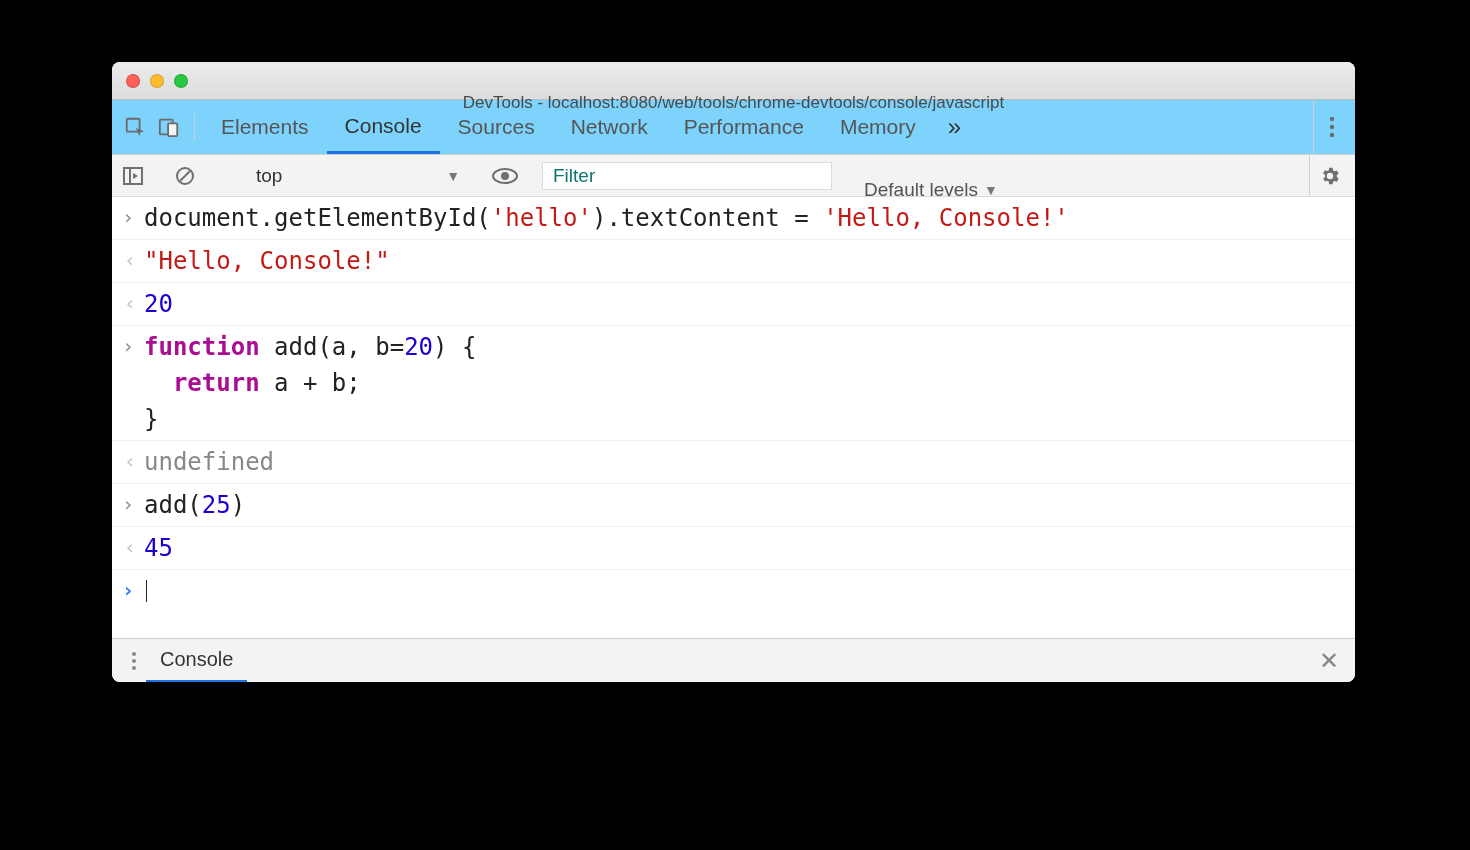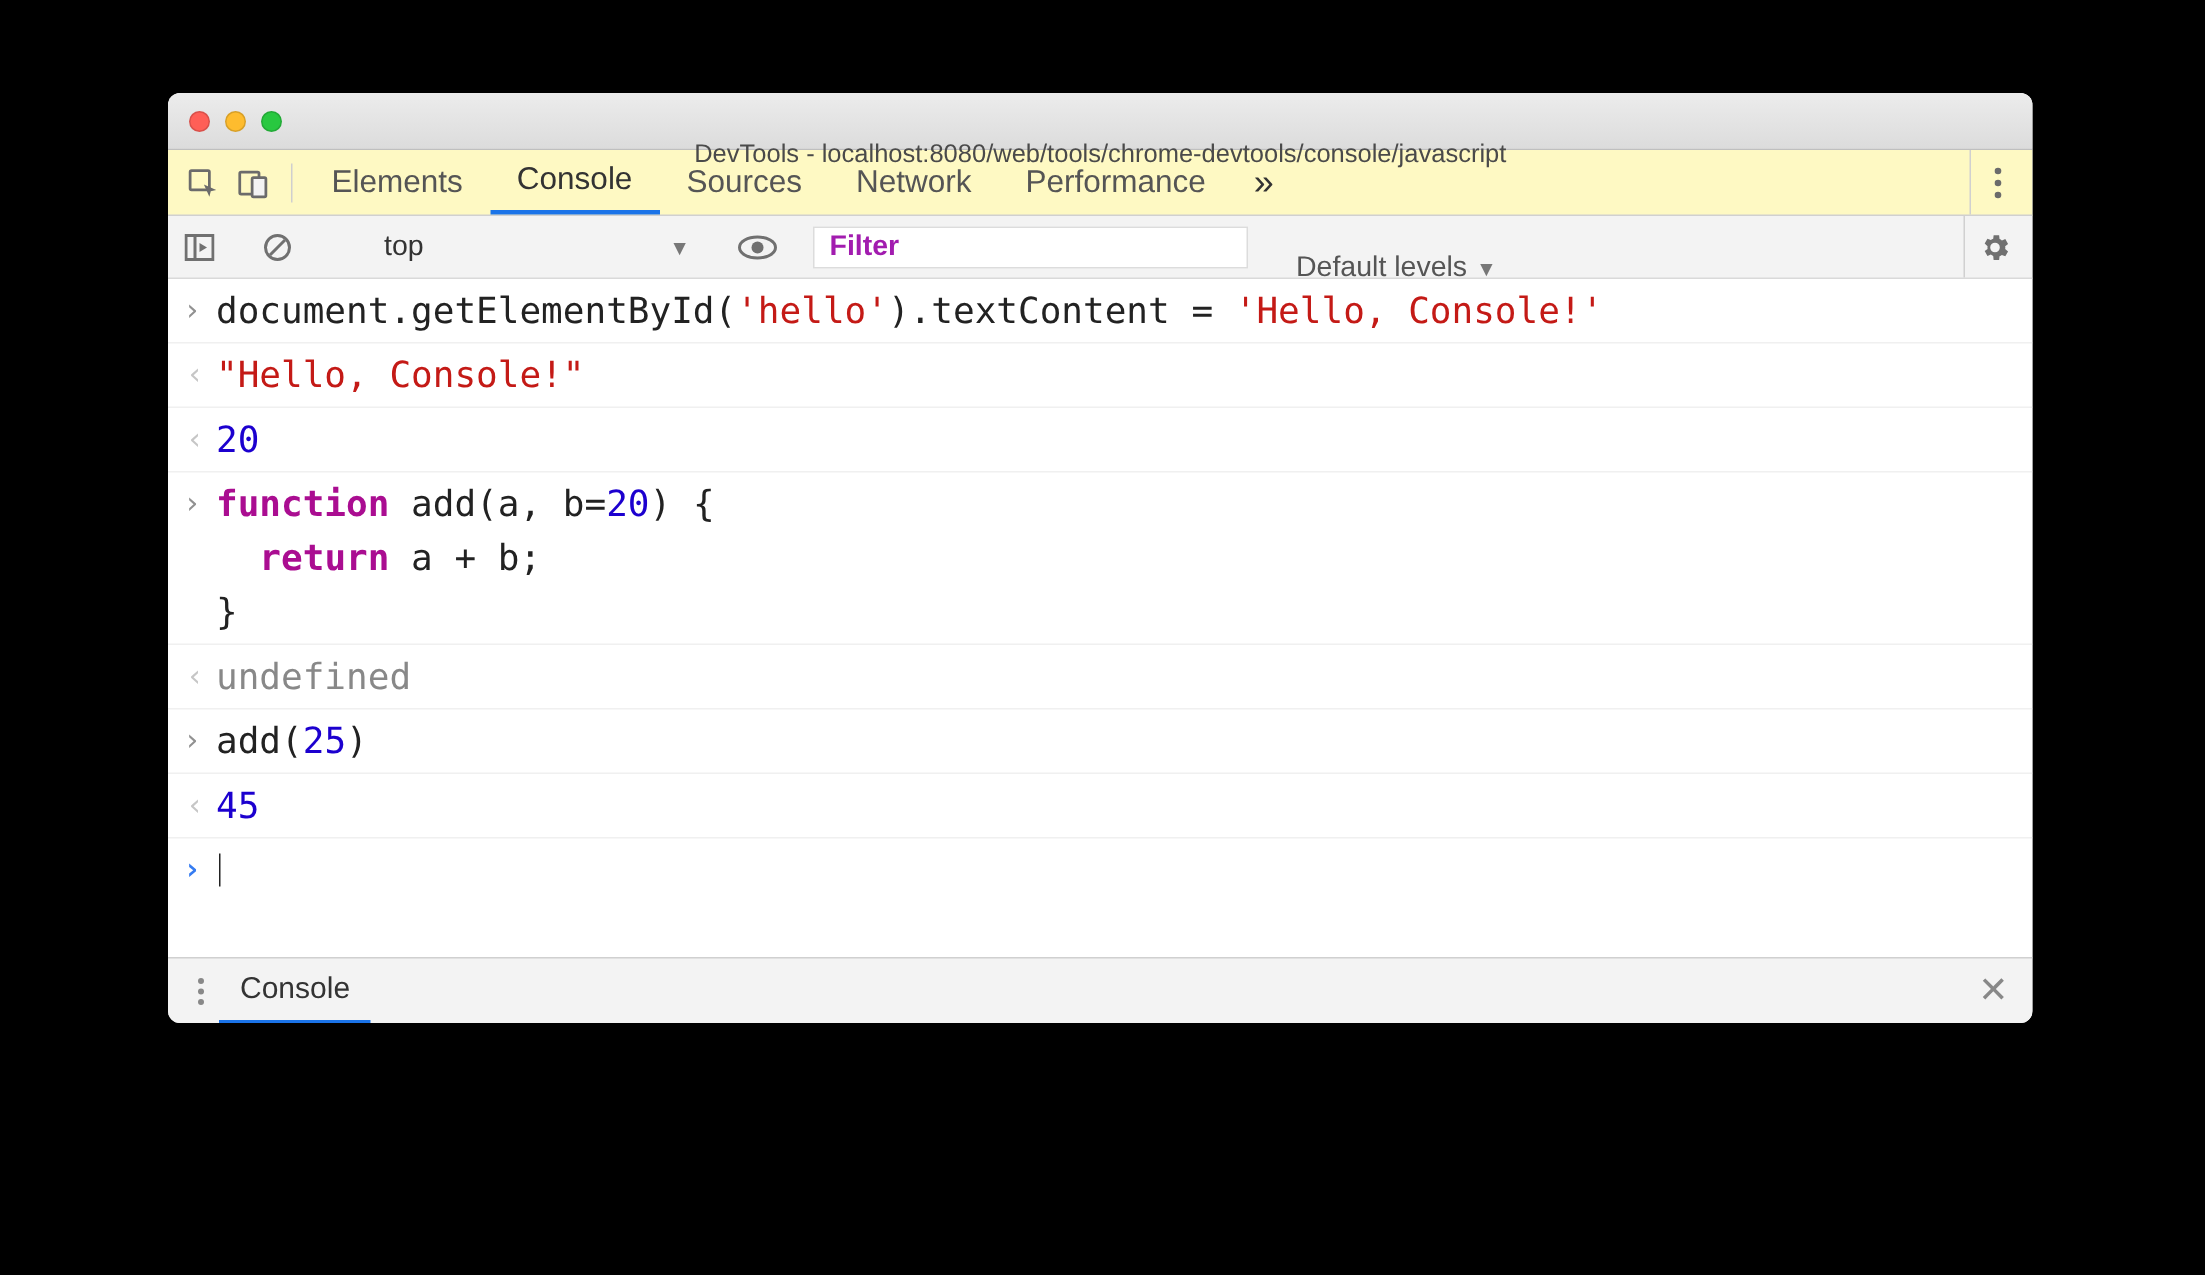--- a/index.html
+++ b/index.html
@@ -23,26 +23,26 @@
     position: relative;
   }
   .traffic { display: flex; gap: 10px; position: absolute; left: 14px; top: 50%; transform: translateY(-50%);}
   .dot { width: 14px; height: 14px; border-radius: 50%; border: 1px solid rgba(0,0,0,0.15);}
   .dot.red { background: #ff5f57; }
   .dot.yellow { background: #febc2e; }
   .dot.green { background: #28c840; }
   .title { flex: 1; text-align: center; font-size: 17px; color: #4a4a4a; padding: 0 120px; white-space: nowrap; overflow: hidden; margin-top: 44px;}
   
   .tabsbar {
-    height: 44px;
+    height: 55px;
     border-bottom: 1px solid #d0d0d0;
     display: flex; align-items: center;
     padding: 0 6px;
     color: #5a5a5a;
-    background: #fef9c3;
+    background: #7dd3fc;
   }
   .tabsbar .iconbtn { width: 34px; height: 34px; display:flex; align-items:center; justify-content:center; color:#6b6b6b; cursor: default;}
   .tabsbar .divider { width:1px; height:26px; background:#cfcfcf; margin: 0 8px;}
   .tab { padding: 0 18px; height:100%; display:flex; align-items:center; font-size:21px; color:#555; cursor: default;}
   .tab.active { color:#333; border-bottom: 3px solid #1a73e8; margin-bottom:-1px;}
   .tabsbar .spacer { flex:1; }
   .more-tabs { font-size: 24px; color:#333; padding: 0 14px; display:flex; align-items:center; cursor:default;}
   .kebab-right { width:36px; display:flex; align-items:center; justify-content:center; border-left:1px solid #d0d0d0; height:100%; cursor:default;}
   
   .toolbar {
@@ -136,20 +136,23 @@
         </div>
         <div class="tab">
           <span>Sources</span>
         </div>
         <div class="tab">
           <span>Network</span>
         </div>
         <div class="tab">
           <span>Performance</span>
         </div>
+        <div class="tab">
+          <span>Memory</span>
+        </div>
       </div>
     <div class="more-tabs">
       <span>»</span>
     </div>
     <div class="spacer"></div>
     <div class="kebab-right">
       <svg width="6" height="22" viewBox="0 0 6 22">
           <circle cx="3" cy="3" r="2.2" fill="#6b6b6b"></circle>
           <circle cx="3" cy="11" r="2.2" fill="#6b6b6b"></circle>
           <circle cx="3" cy="19" r="2.2" fill="#6b6b6b"></circle>
@@ -176,21 +179,21 @@
       <span>top</span>
       <span class="tri">▼</span>
     </div>
     <div class="iconbtn">
       <svg width="26" height="18" viewBox="0 0 26 18">
           <ellipse cx="13" cy="9" rx="12" ry="7" fill="none" stroke="#707070" stroke-width="2"></ellipse>
           <circle cx="13" cy="9" r="4" fill="#707070"></circle>
         </svg>
     </div>
     <div class="filter-input">
-      <span style="color:#a21caf;font-weight:bold;">Filter</span>
+      <span style="color:#0f766e;">Filter</span>
     </div>
     <div class="levels">
       <span>Default levels</span>
       <span class="tri">▼</span>
     </div>
     <div class="spacer"></div>
     <div class="gear-right">
       <svg width="22" height="22" viewBox="0 0 24 24" fill="#707070">
           <path d="M19.4 13a7.5 7.5 0 0 0 .1-1 7.5 7.5 0 0 0-.1-1l2.1-1.6-2-3.5-2.5 1a7.6 7.6 0 0 0-1.7-1L15 3h-4l-.3 2.6a7.6 7.6 0 0 0-1.7 1l-2.5-1-2 3.5L6.6 11a7.5 7.5 0 0 0-.1 1 7.5 7.5 0 0 0 .1 1l-2.1 1.6 2 3.5 2.5-1a7.6 7.6 0 0 0 1.7 1L11 21h4l.3-2.6a7.6 7.6 0 0 0 1.7-1l2.5 1 2-3.5Zm-7.4 2.5A3.5 3.5 0 1 1 15.5 12 3.5 3.5 0 0 1 12 15.5Z"></path>
         </svg>

